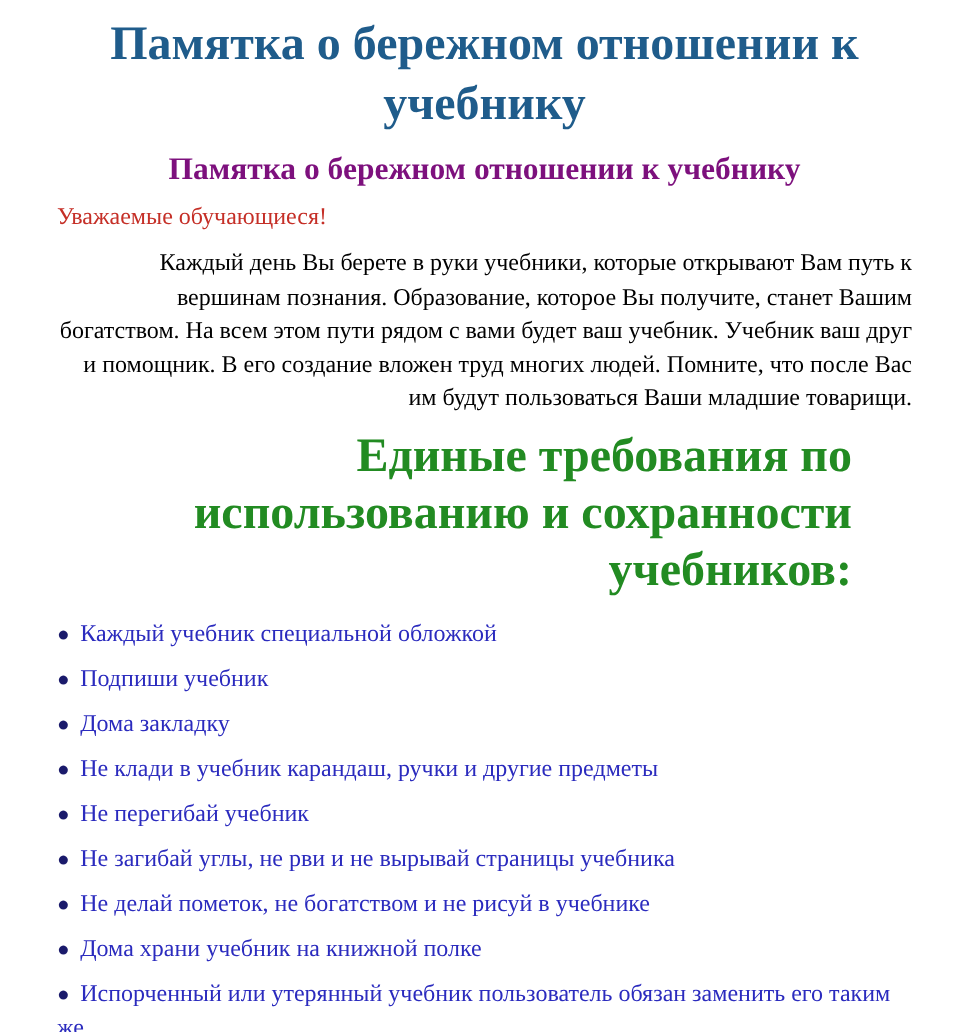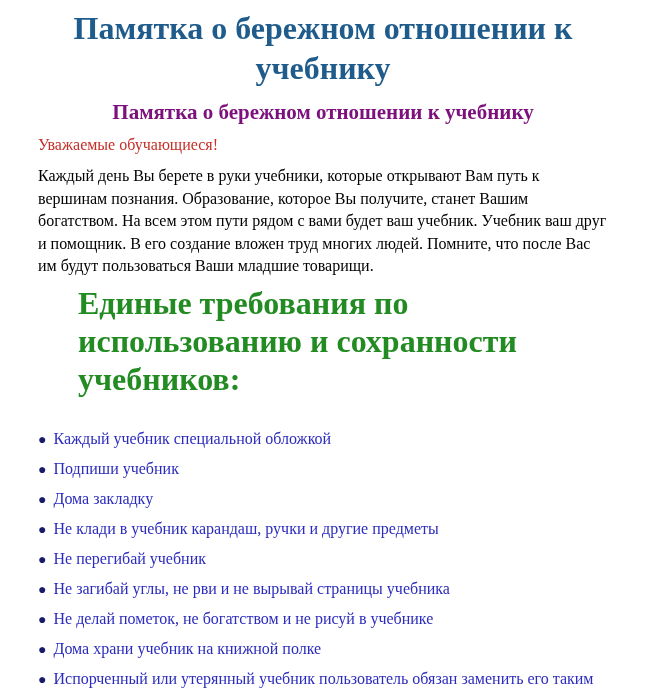--- a/index.html
+++ b/index.html
@@ -35,31 +35,31 @@
   .greeting {
     font-size: 16px;
     line-height: 19px;
     text-align: left;
     color: #C52F27;
     margin: 0 0 11px 0;
   }
   .intro {
     font-size: 16px;
     line-height: 22.5px;
-    text-align: left;
+    text-align: right;
     color: #000000;
     margin: 0 0 6px 0;
   }
   .requirements-title {
     font-size: 32px;
     line-height: 38px;
     font-weight: bold;
-    text-align: left;
+    text-align: right;
     color: #228B22;
-    margin: 0 auto 30px auto;
+    margin: 0 auto 14px auto;
     max-width: 490px;
   }
   .rule-list {
     margin: 0;
     padding: 0;
   }
   .rule-item {
     font-size: 16px;
     line-height: 22px;
     margin: 0 0 7px 0;

